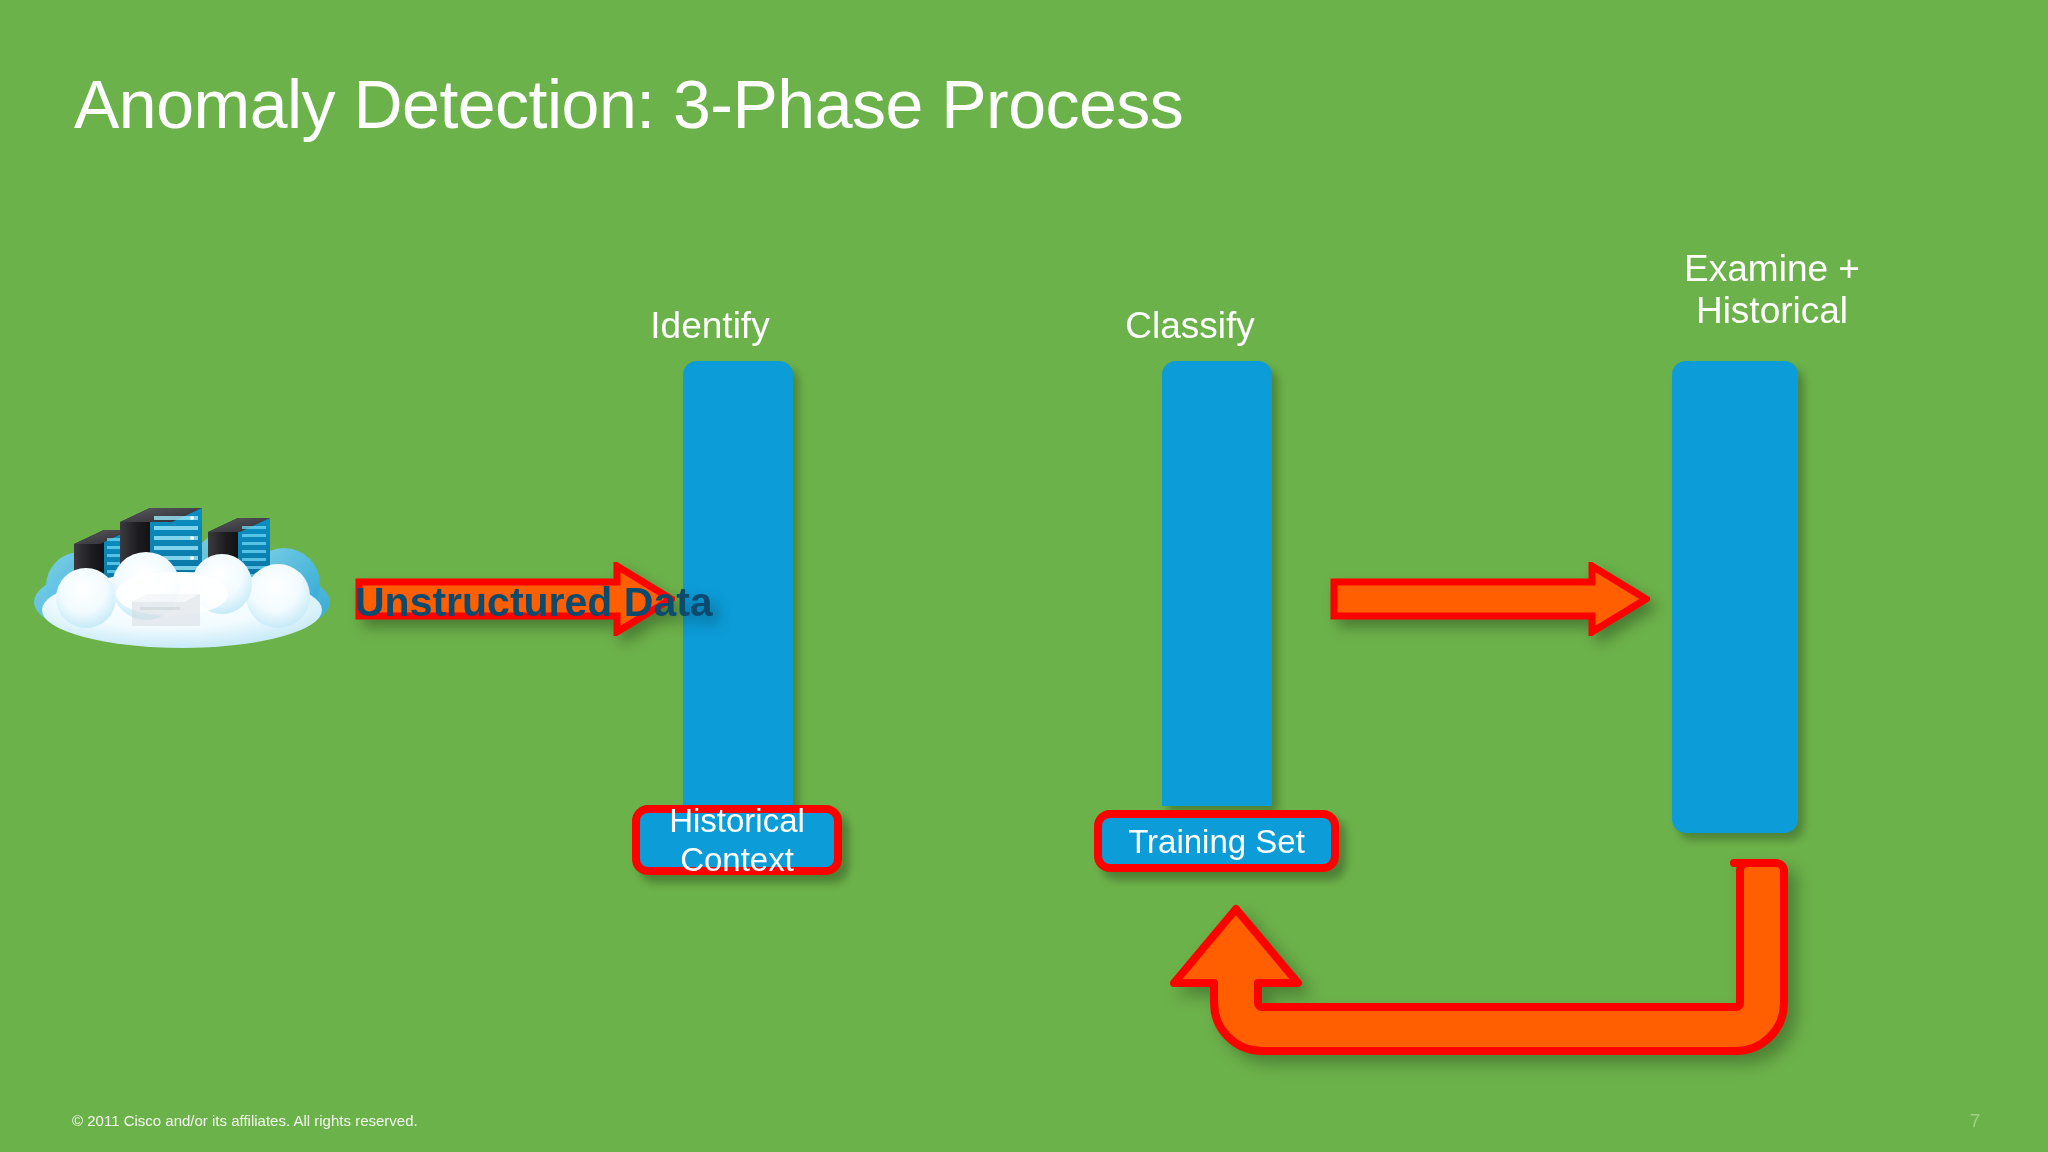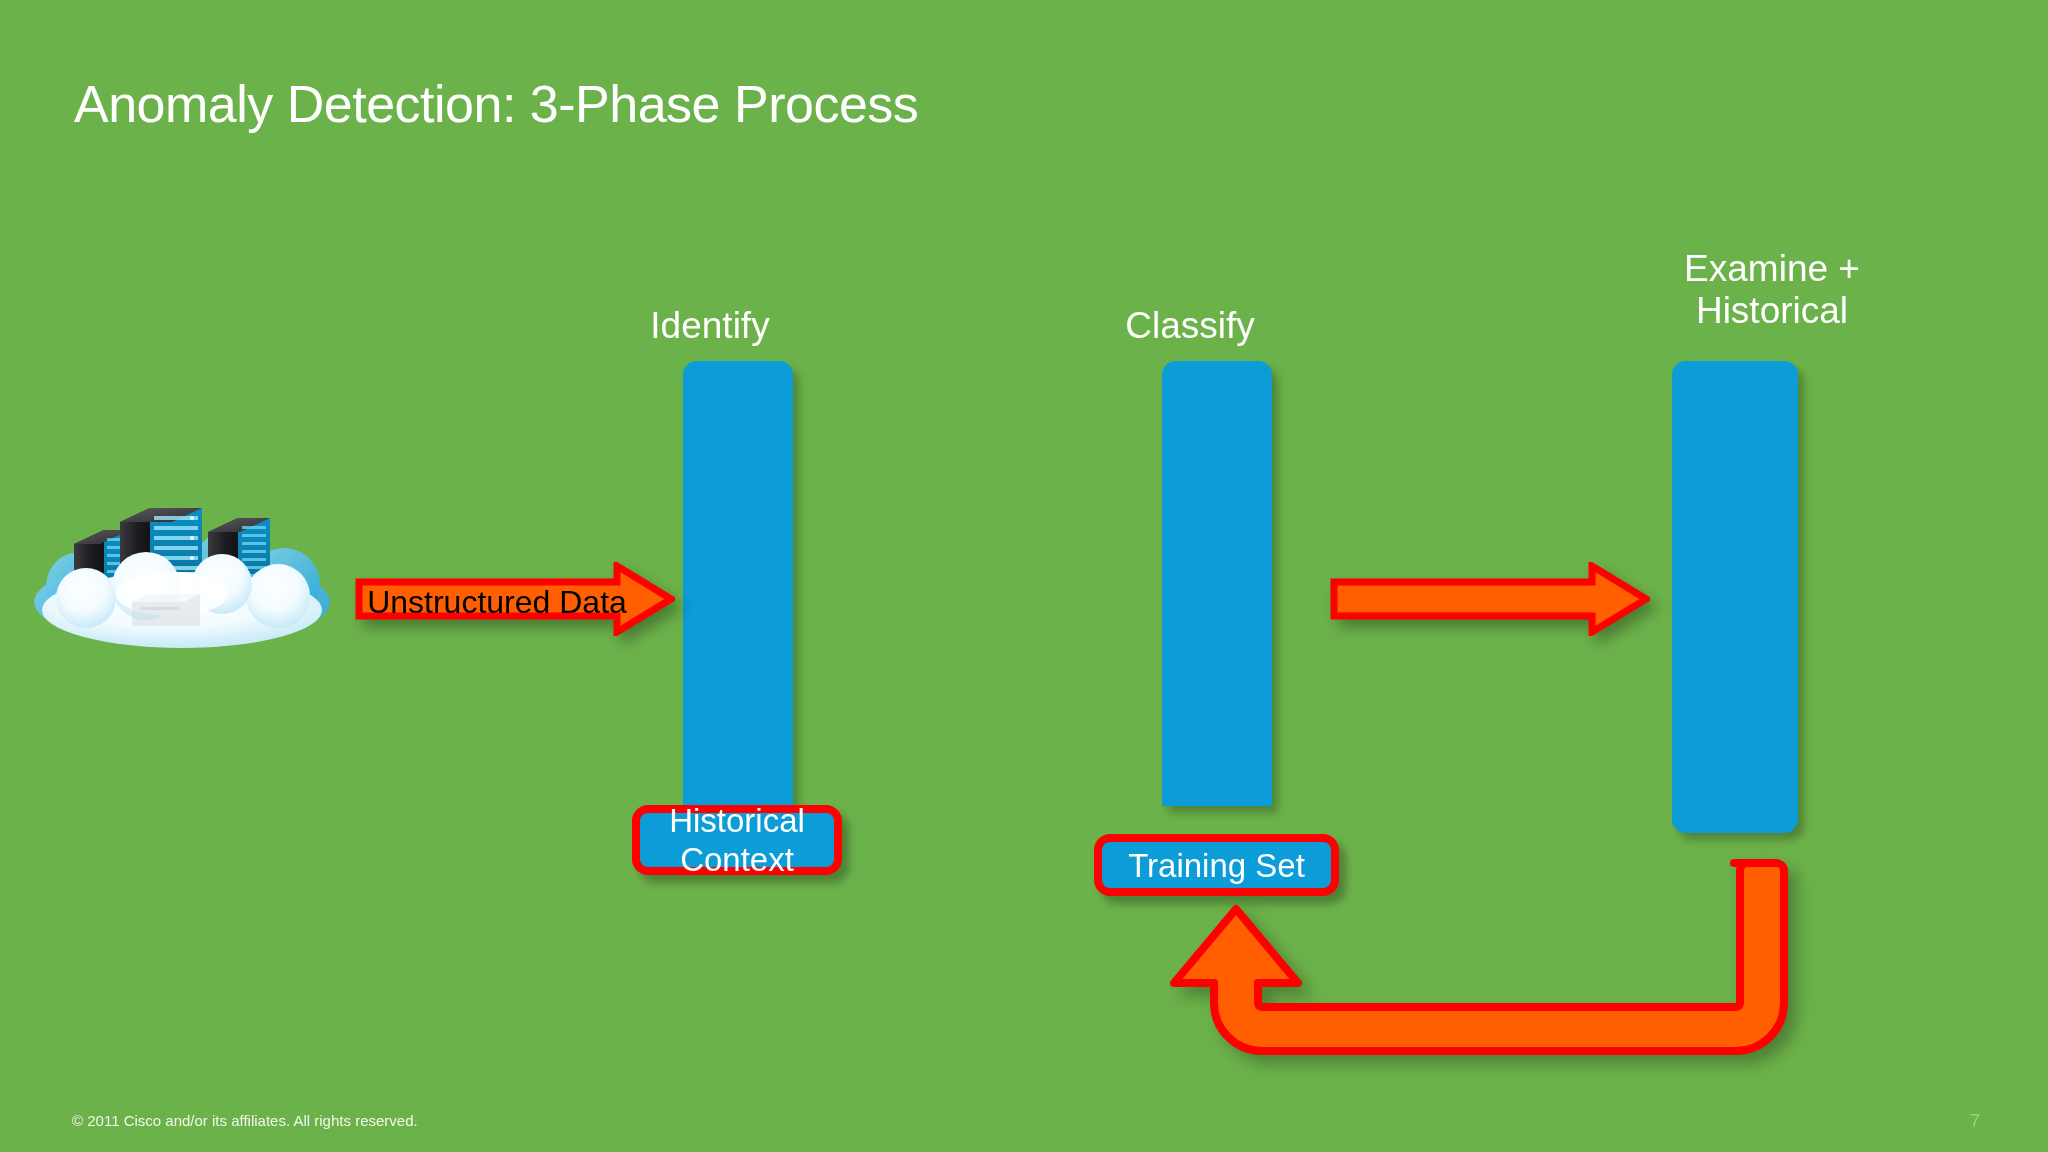--- a/index.html
+++ b/index.html
@@ -16,21 +16,21 @@
     height: 1152px;
     background: #6cb24a;
     overflow: hidden;
   }
 
   
   #slide-title {
     position: absolute;
     left: 74px;
     top: 58px;
-    font-size: 52px;
+    font-size: 68px;
     line-height: 92px;
     color: #ffffff;
     letter-spacing: -0.5px;
     white-space: nowrap;
   }
 
   
   .phase-label {
     position: absolute;
     color: #ffffff;
@@ -66,24 +66,25 @@
   .flow-arrow {
     position: absolute;
     filter: drop-shadow(7px 8px 7px rgba(0,0,0,0.30));
   }
   .flow-arrow svg { display: block; }
   .flow-arrow .arrow-text {
     position: absolute;
     left: 0;
     width: 100%;
     text-align: center;
-    color: #000000;
-    font-size: 32px;
+    color: #0c4a6e;
+    font-size: 41px;
     line-height: 31px;
     white-space: nowrap;
+    font-weight: bold;
   }
   #arrow-unstructured { left: 355px; top: 562px; width: 320px; height: 74px; }
   #arrow-unstructured .arrow-text { top: 25px; padding-right: 36px; box-sizing: border-box; }
   #arrow-anomaly { left: 836px; top: 562px; width: 320px; height: 74px; }
   #arrow-anomaly .arrow-text { top: 25px; padding-right: 36px; box-sizing: border-box; }
   #arrow-alert { left: 1330px; top: 562px; width: 320px; height: 74px; }
   #arrow-alert .arrow-text { top: 25px; padding-right: 36px; box-sizing: border-box; }
 
   
   .data-box {
@@ -96,21 +97,21 @@
     align-items: center;
     justify-content: center;
     text-align: center;
     font-size: 33px;
     line-height: 39px;
     white-space: pre-line;
     box-shadow: 7px 8px 9px rgba(0,0,0,0.28);
     box-sizing: border-box;
   }
   #box-historical { left: 632px; top: 805px; width: 210px; height: 70px; }
-  #box-training   { left: 1094px; top: 810px; width: 245px; height: 62px; margin-top: 24px; }
+  #box-training   { left: 1094px; top: 810px; width: 245px; height: 62px; }
 
   
   #feedback-arrow {
     position: absolute;
     left: 1140px;
     top: 855px;
     width: 720px;
     height: 220px;
     filter: drop-shadow(9px 9px 8px rgba(0,0,0,0.28));
   }

